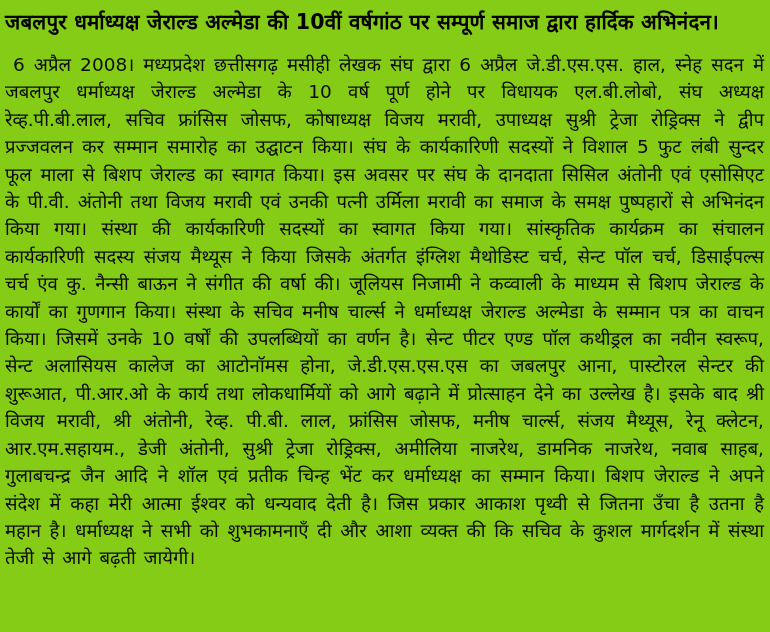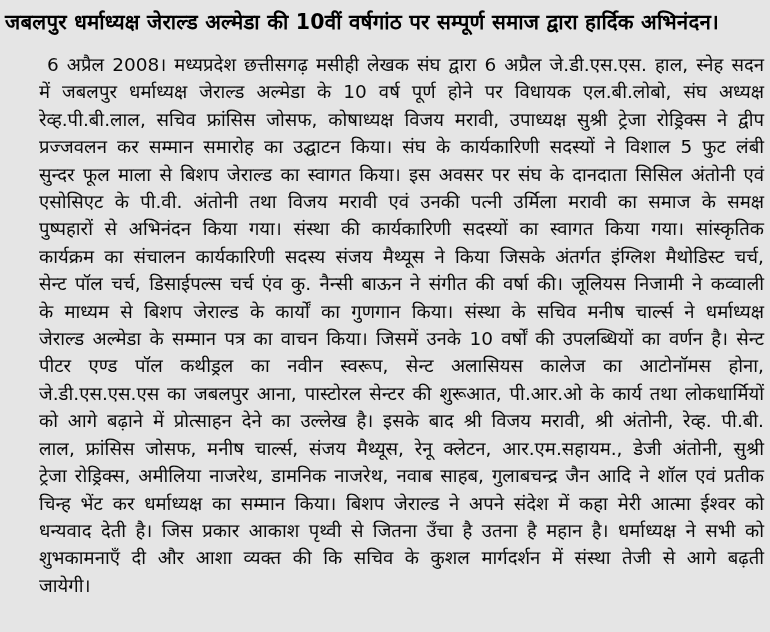--- a/index.html
+++ b/index.html
@@ -12,40 +12,39 @@
     height: 632px;
     overflow: hidden;
     font-family: "DejaVu Sans", sans-serif;
     color: #000000;
   }
   .page {
     box-sizing: border-box;
     width: 770px;
     height: 632px;
     padding: 7px 6px 6px 5px;
-    background: #e5e5e5;
+    background: #84cc16;
   }
   .headline {
     font-size: 20.5px;
     font-weight: 700;
     line-height: 30px;
     letter-spacing: 0.2px;
     white-space: nowrap;
     margin-bottom: 14px;
     color: #000000;
   }
   .body-text {
     font-size: 18.5px;
     font-weight: 400;
     line-height: 27.4px;
     text-align: justify;
     text-indent: 8px;
     word-spacing: 2px;
     color: #0a0a0a;
-    margin-left: 34px;
   }
 </style>
 </head>
 <body>
 
 <div class="page">
   <div class="headline">जबलपुर धर्माध्यक्ष जेराल्ड अल्मेडा की 10वीं वर्षगांठ पर सम्पूर्ण समाज द्वारा हार्दिक अभिनंदन।</div>
   <div class="body-text">6 अप्रैल 2008। मध्यप्रदेश छत्तीसगढ़ मसीही लेखक संघ द्वारा 6 अप्रैल जे.डी.एस.एस. हाल, स्नेह सदन में जबलपुर धर्माध्यक्ष जेराल्ड अल्मेडा के 10 वर्ष पूर्ण होने पर विधायक एल.बी.लोबो, संघ अध्यक्ष रेव्ह.पी.बी.लाल, सचिव फ्रांसिस जोसफ, कोषाध्यक्ष विजय मरावी, उपाध्यक्ष सुश्री ट्रेजा रोड्रिक्स ने द्वीप प्रज्जवलन कर सम्मान समारोह का उद्घाटन किया। संघ के कार्यकारिणी सदस्यों ने विशाल 5 फुट लंबी सुन्दर फूल माला से बिशप जेराल्ड का स्वागत किया। इस अवसर पर संघ के दानदाता सिसिल अंतोनी एवं एसोसिएट के पी.वी. अंतोनी तथा विजय मरावी एवं उनकी पत्नी उर्मिला मरावी का समाज के समक्ष पुष्पहारों से अभिनंदन किया गया। संस्था की कार्यकारिणी सदस्यों का स्वागत किया गया। सांस्कृतिक कार्यक्रम का संचालन कार्यकारिणी सदस्य संजय मैथ्यूस ने किया जिसके अंतर्गत इंग्लिश मैथोडिस्ट चर्च, सेन्ट पॉल चर्च, डिसाईपल्स चर्च एंव कु. नैन्सी  बाऊन ने संगीत की वर्षा की। जूलियस निजामी ने कव्वाली के माध्यम से बिशप जेराल्ड के कार्यों का गुणगान किया। संस्था के सचिव मनीष चार्ल्स ने धर्माध्यक्ष जेराल्ड अल्मेडा के सम्मान पत्र का वाचन किया। जिसमें उनके 10 वर्षों की उपलब्धियों का वर्णन है। सेन्ट पीटर एण्ड पॉल कथीड्रल का नवीन स्वरूप, सेन्ट अलासियस कालेज का आटोनॉमस होना, जे.डी.एस.एस.एस का जबलपुर आना, पास्टोरल सेन्टर की शुरूआत, पी.आर.ओ के कार्य तथा लोकधार्मियों को आगे बढ़ाने में प्रोत्साहन देने का उल्लेख है। इसके बाद श्री विजय मरावी, श्री अंतोनी, रेव्ह. पी.बी. लाल, फ्रांसिस जोसफ, मनीष चार्ल्स, संजय मैथ्यूस, रेनू क्लेटन, आर.एम.सहायम., डेजी अंतोनी, सुश्री ट्रेजा रोड्रिक्स, अमीलिया नाजरेथ, डामनिक नाजरेथ, नवाब साहब, गुलाबचन्द्र जैन आदि ने शॉल एवं प्रतीक चिन्ह भेंट कर धर्माध्यक्ष का सम्मान किया। बिशप जेराल्ड ने अपने संदेश में कहा मेरी आत्मा ईश्वर को धन्यवाद देती है। जिस प्रकार आकाश पृथ्वी से जितना उँचा है उतना है महान है। धर्माध्यक्ष ने सभी को शुभकामनाएँ दी और आशा व्यक्त की कि सचिव के कुशल मार्गदर्शन में संस्था तेजी से आगे बढ़ती जायेगी।</div>
 </div>
 

